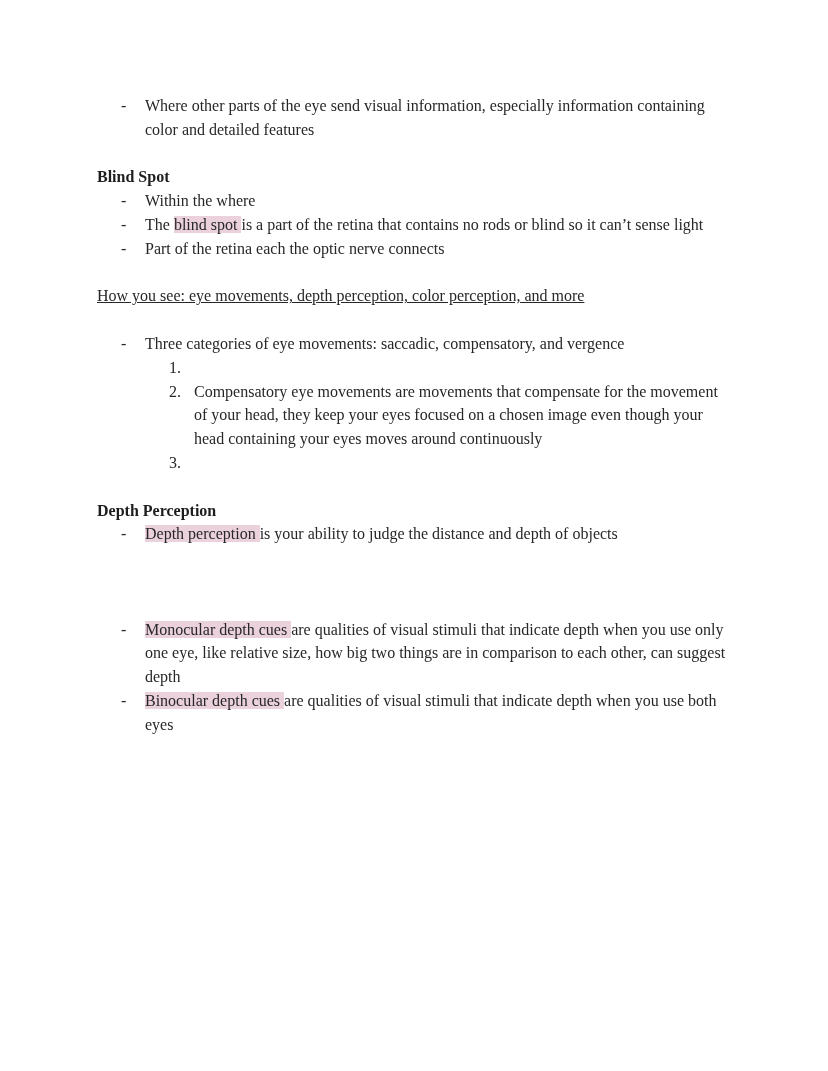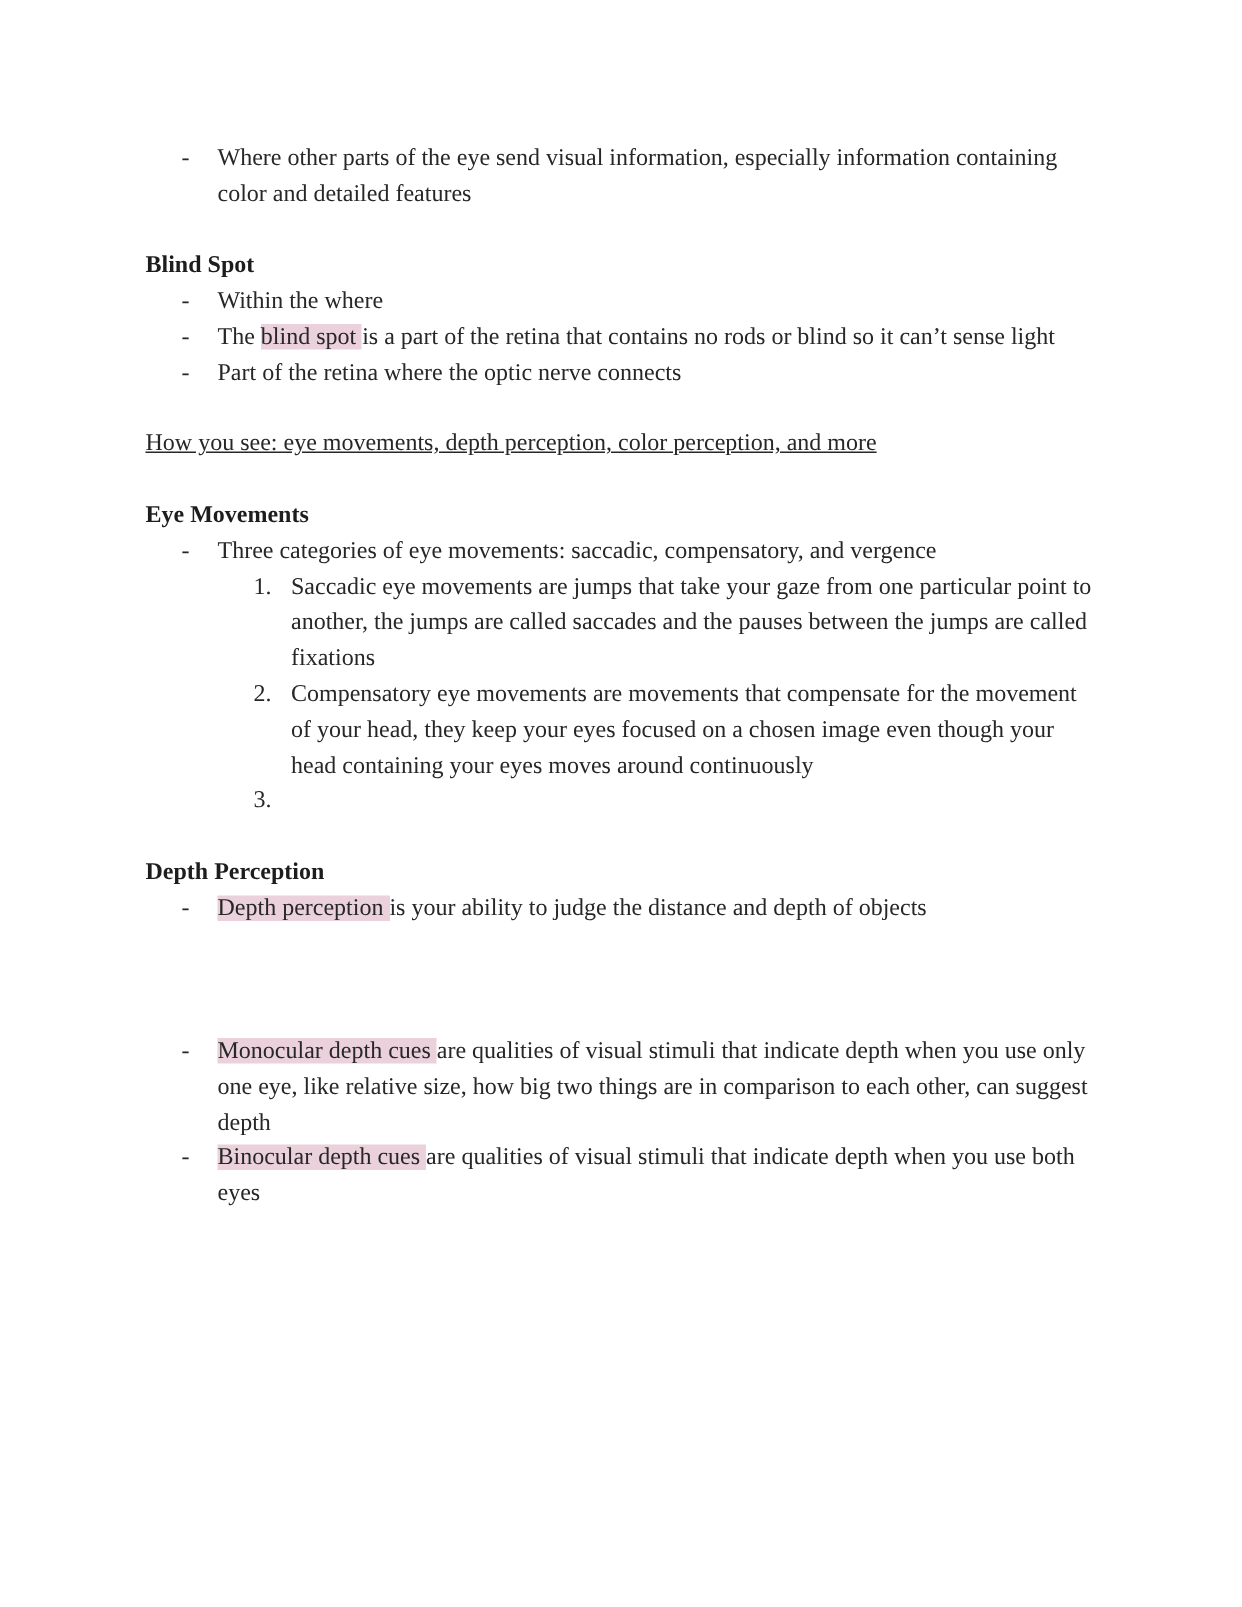--- a/index.html
+++ b/index.html
@@ -53,37 +53,35 @@
   <div class="li l1">
     <span class="mk">-</span>
     <div class="tx">Within the where</div>
   </div>
   <div class="li l1">
     <span class="mk">-</span>
     <div class="tx"><span>The </span><span class="hl">blind spot </span><span>is a part of the retina that contains no rods or blind so it can’t sense light</span></div>
   </div>
   <div class="li l1">
     <span class="mk">-</span>
-    <div class="tx">Part of the retina where the optic nerve connects</div>
+    <div class="tx">Part of the retina each the optic nerve connects</div>
   </div>
 
   <div class="gap1"></div>
 
   <div class="section-link">How you see: eye movements, depth perception, color perception, and more</div>
 
   <div class="gap1"></div>
 
-  <div class="heading">Eye Movements</div>
   <div class="li l1">
     <span class="mk">-</span>
     <div class="tx">Three categories of eye movements: saccadic, compensatory, and vergence</div>
   </div>
   <div class="li l2">
     <span class="mk">1.</span>
-    <div class="tx">Saccadic eye movements are jumps that take your gaze from one particular point to another, the jumps are called saccades and the pauses between the jumps are called fixations</div>
   </div>
   <div class="li l2">
     <span class="mk">2.</span>
     <div class="tx">Compensatory eye movements are movements that compensate for the movement of your head, they keep your eyes focused on a chosen image even though your head containing your eyes moves around continuously</div>
   </div>
   <div class="li l2">
     <span class="mk">3.</span>
   </div>
 
   <div class="gap1"></div>

